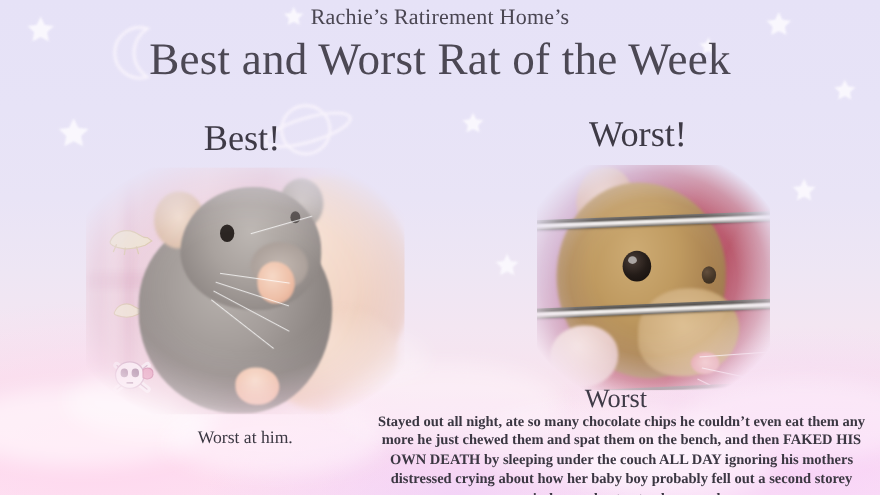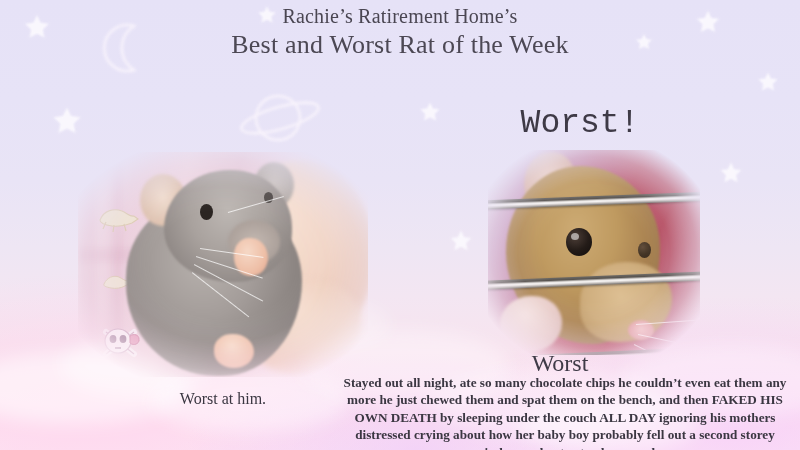--- a/index.html
+++ b/index.html
@@ -89,34 +89,34 @@
     font-size: 20px;
     color: #4a4652;
     letter-spacing: 0.2px;
   }
   .main-title {
     position: absolute;
     top: 30px;
     left: 0;
     right: 0;
     text-align: center;
-    font-size: 26px;
+    font-size: 41px;
     color: #4c4854;
     letter-spacing: 0.2px;
     line-height: 1.15;
   }
 
   .col-heading {
     position: absolute;
     font-size: 33px;
     color: #3e3a46;
     text-align: center;
   }
   .col-heading.best  { left: 120px; top: 108px; width: 200px; }
-  .col-heading.worst { left: 480px; top: 105px; width: 200px; font-family: Liberation Mono, monospace; }
+  .col-heading.worst { left: 480px; top: 105px; width: 200px; }
 
   
   .photo {
     position: absolute;
     overflow: hidden;
   }
   .photo .inner {
     position: absolute;
     inset: 0;
     -webkit-mask-image: radial-gradient(ellipse 62% 60% at 50% 50%,
@@ -410,20 +410,21 @@
   </div>
   <div class="doodle soft" style="left:718px; top:160px;">
     <svg width="26" height="26" viewBox="0 0 24 24">
         <path class="star-fill" d="M12 2.4l2.9 6.1 6.7.8-4.9 4.6 1.3 6.6L12 17.3l-6 3.2 1.3-6.6L2.4 9.3l6.7-.8z"></path>
       </svg>
   </div>
 
   <div class="sub-title">Rachie’s Ratirement Home’s</div>
   <div class="main-title">Best and Worst Rat of the Week</div>
 
+  <div class="col-heading best">Best!</div>
   <div class="col-heading worst">Worst!</div>
 
   <div class="photo photo-best">
     <div class="inner">
       <div class="bedding"></div>
       <div class="bed-stripe" style="left:0;top:0;width:18px;height:100%;"></div>
       <div class="bed-stripe" style="left:34px;top:0;width:10px;height:100%;"></div>
       <div class="bed-stripe" style="left:0;top:96px;width:100%;height:14px;"></div>
 
       <div class="doodle-print" style="left:16px; top:46px;">

